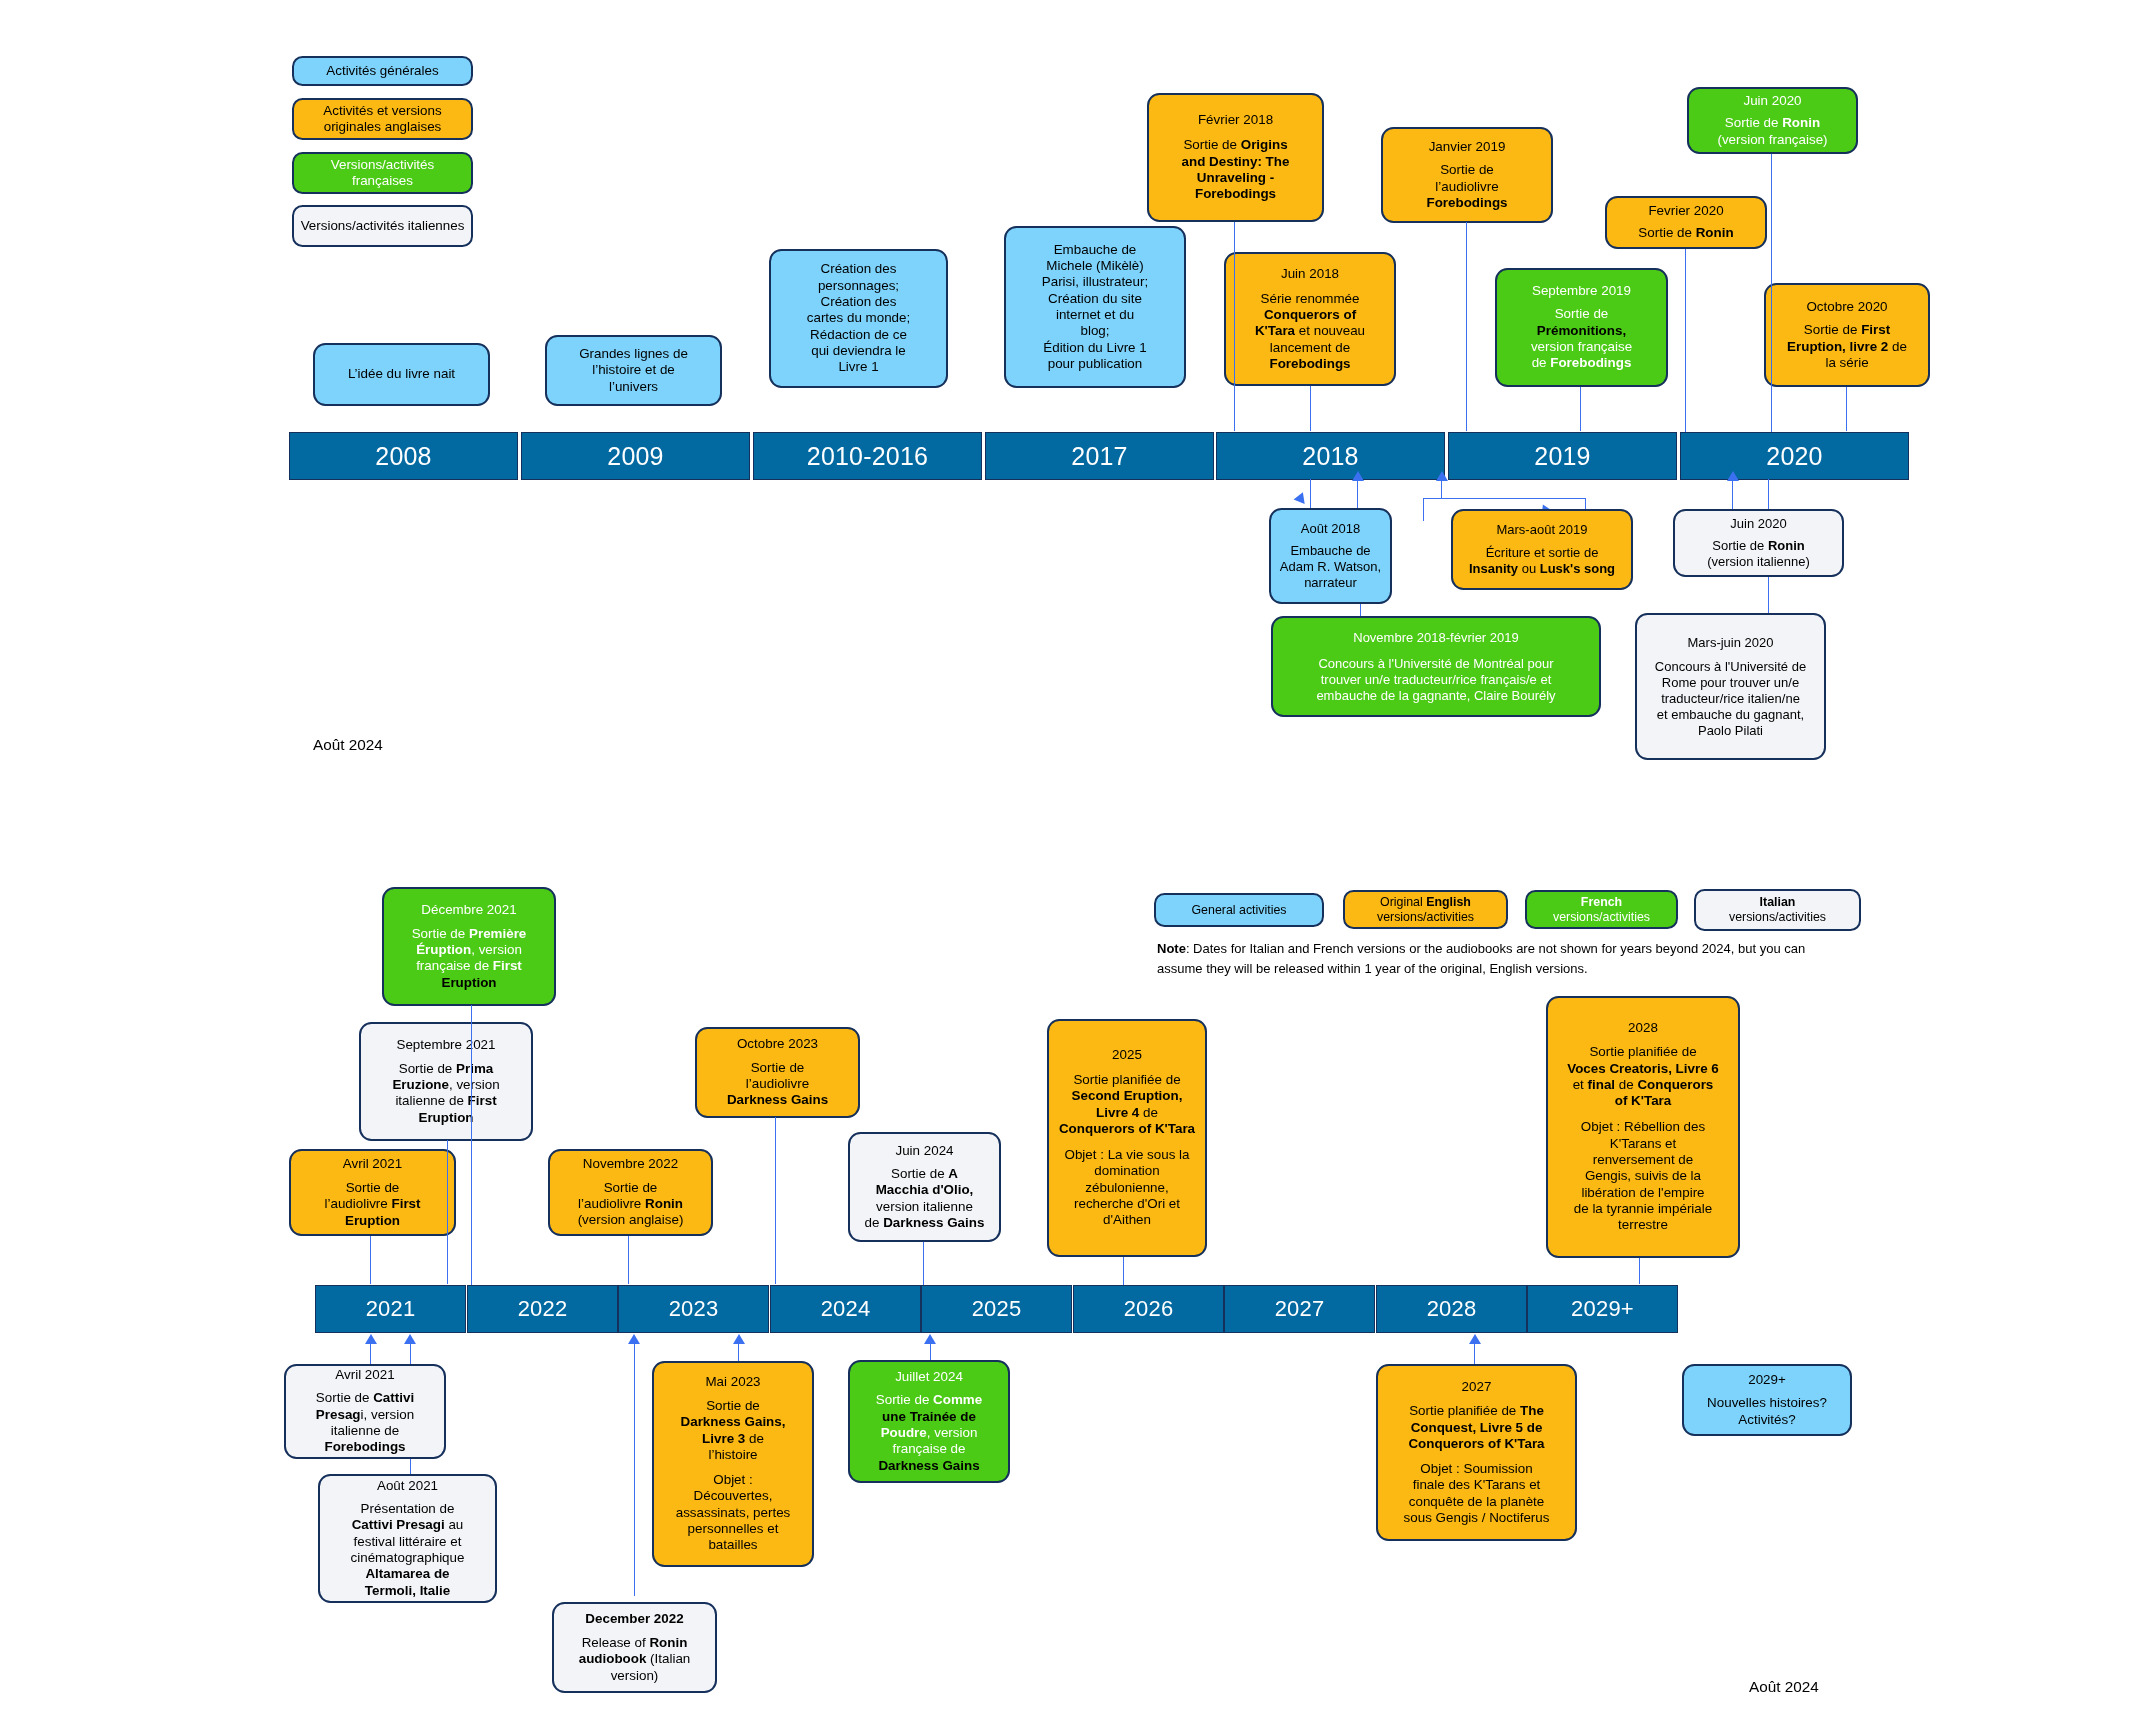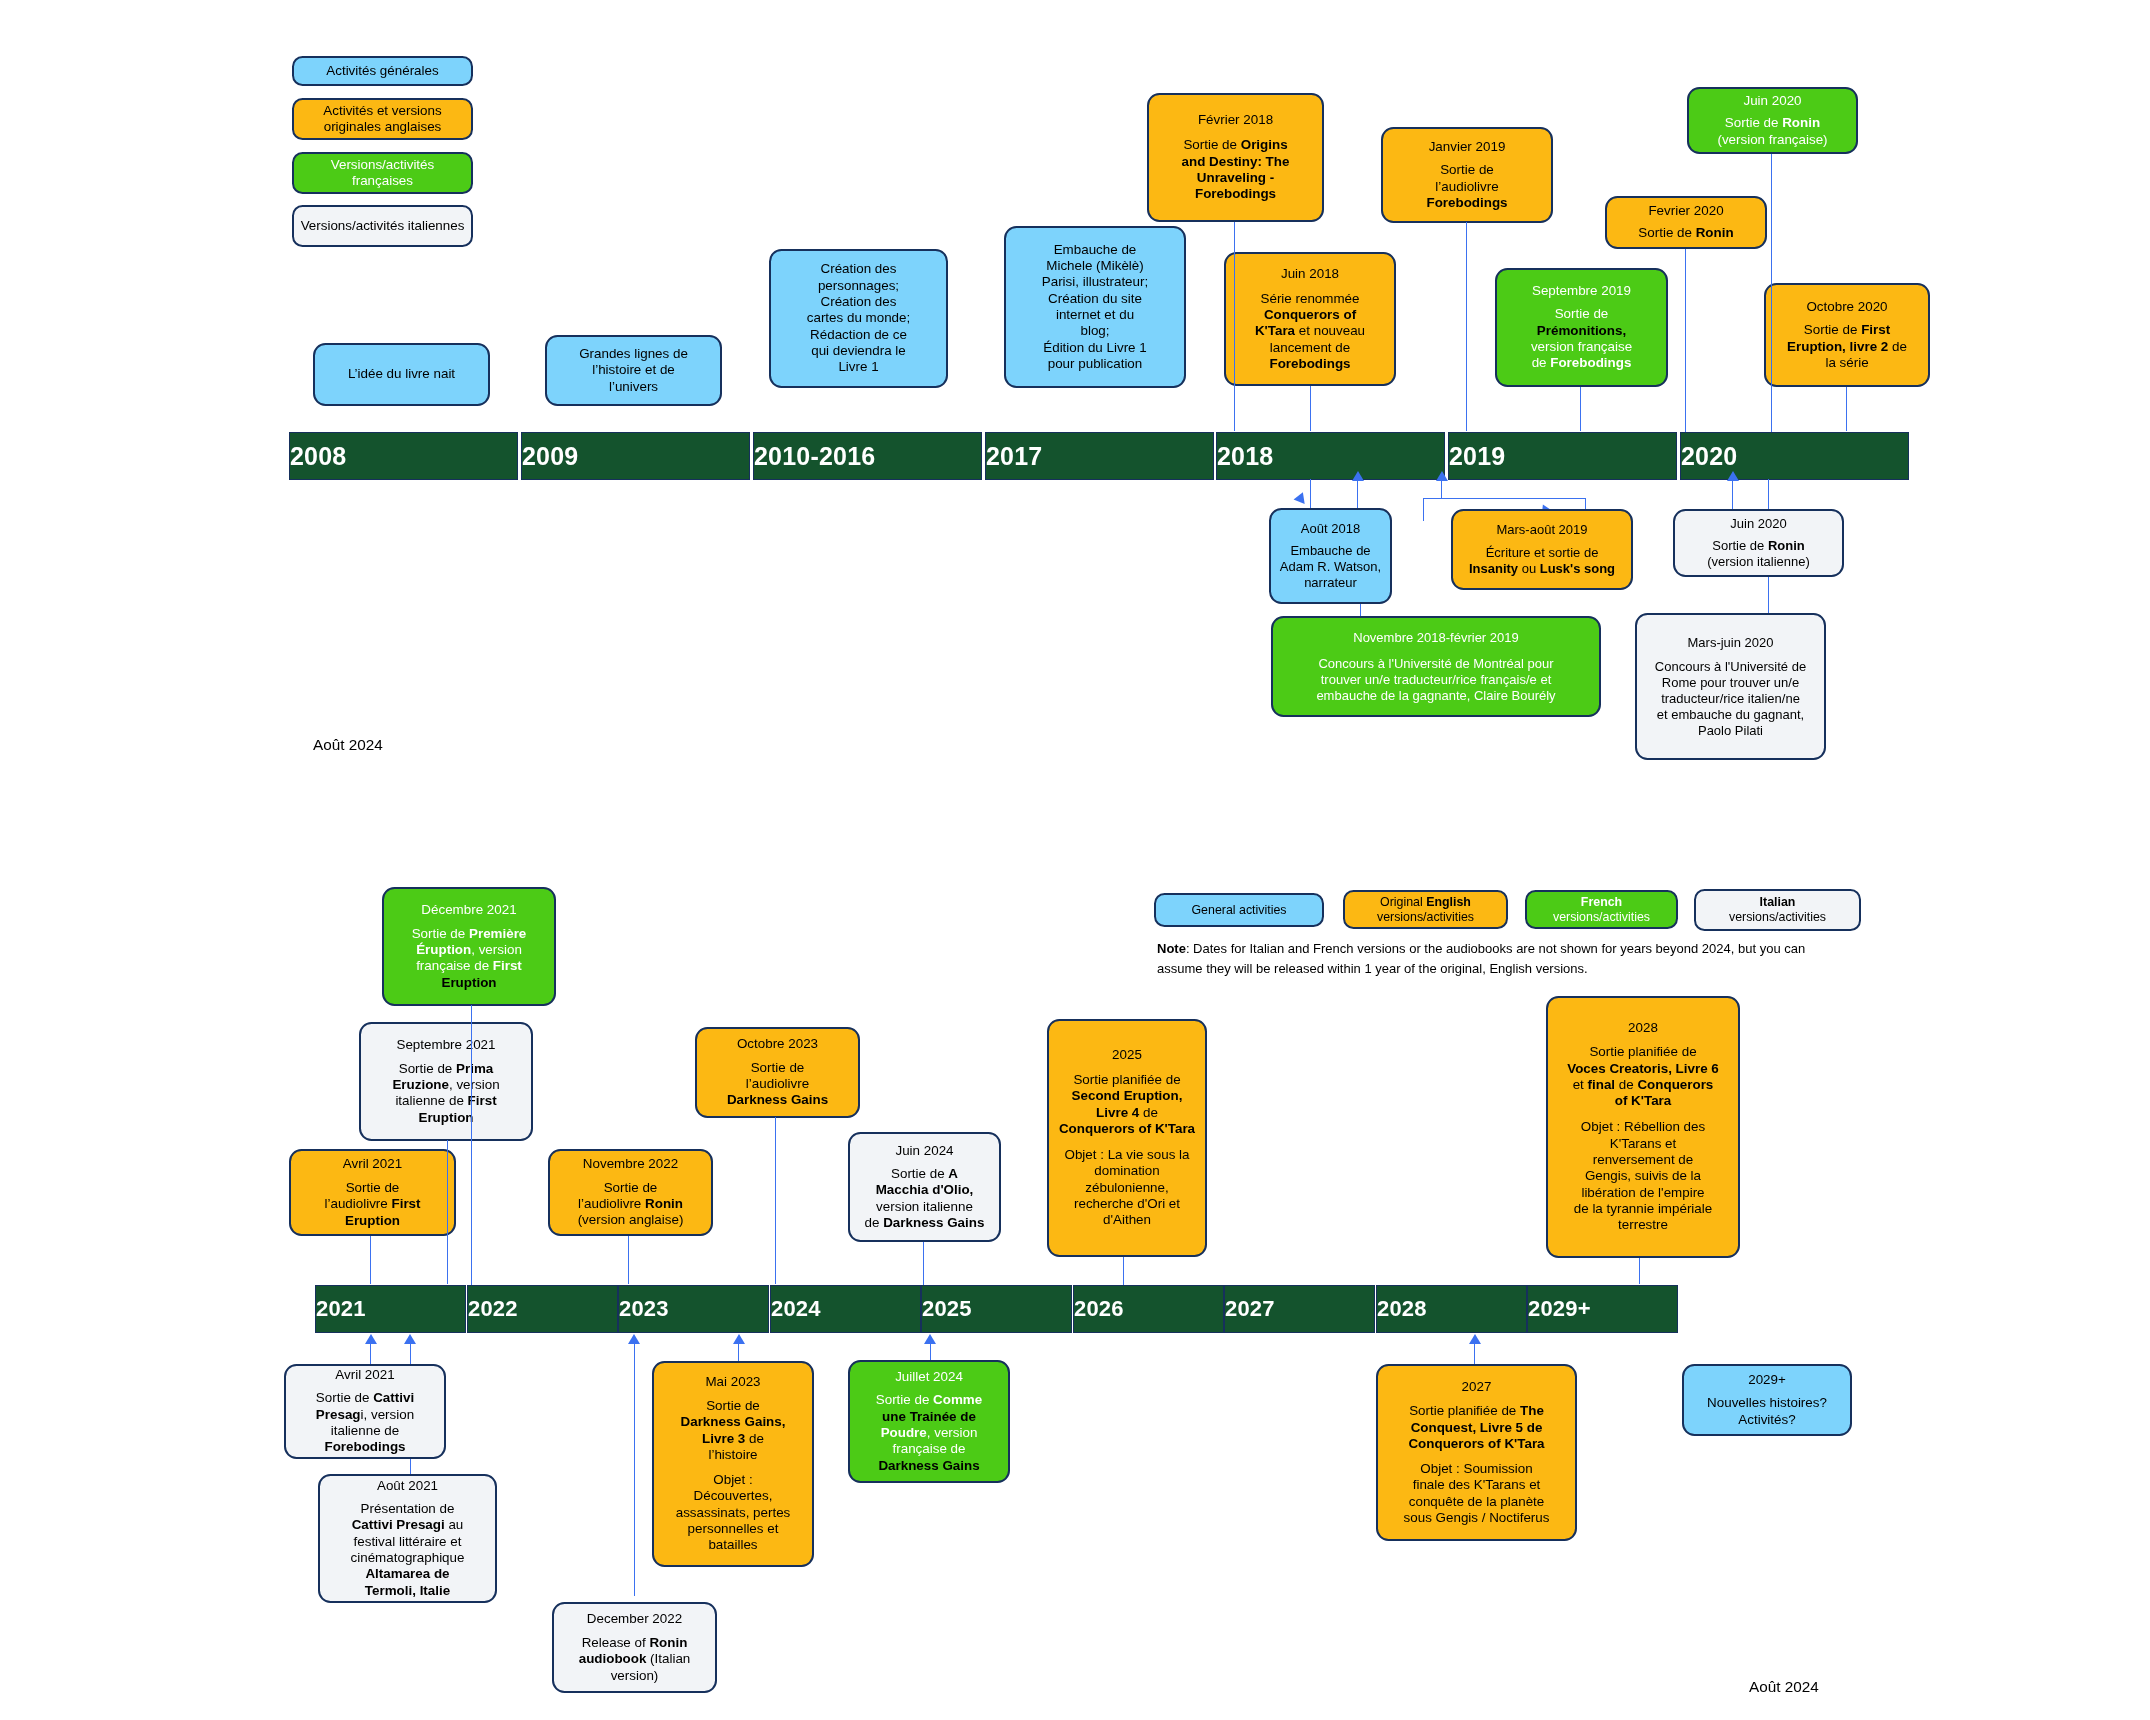--- a/index.html
+++ b/index.html
@@ -26,27 +26,27 @@
   .green{background:#4ccb16;color:#ffffff;}
   .white{background:#f2f4f7;color:#000;}
 
   .green .bb{color:#000;}
   .purple .bb,.orange .bb,.white .bb{color:#000;}
   .bb{font-weight:bold;}
 
   .yearbar{
     position:absolute;
     box-sizing:border-box;
-    background:#14532d;
+    background:#0369a1;
     border:1.9px solid #16305c;
     color:#ffffff;
-    font-weight:bold;
+    font-weight:normal;
     display:flex;
     align-items:center;
-    justify-content:flex-start;
+    justify-content:center;
     letter-spacing:0.2px;
   }
 
   .conn{position:absolute;background:#3b71f0;}
   .vline{width:1.4px;}
   .hline{height:1.4px;}
   .arrow-up{
     position:absolute;width:0;height:0;
     border-left:6.2px solid transparent;
     border-right:6.2px solid transparent;
@@ -403,21 +403,21 @@
     <span class="ln" style="margin-bottom:6.7px;">Août 2021</span>
     <span class="ln">Présentation de</span>
     <span class="ln"><b>Cattivi Presagi</b> au</span>
     <span class="ln">festival littéraire et</span>
     <span class="ln">cinématographique</span>
     <span class="ln bb">Altamarea de</span>
     <span class="ln bb">Termoli, Italie</span>
   </div>
 
   <div class="box white" style="left:552px;top:1602px;width:165px;height:91px;font-size:13.4px;">
-    <span class="ln" style="margin-bottom:7.6px;">December 2022</span>
+    <span class="ln" style="margin-bottom:7.6px;font-weight:bold;">December 2022</span>
     <span class="ln">Release of <b>Ronin</b></span>
     <span class="ln"><b>audiobook</b> (Italian</span>
     <span class="ln">version)</span>
   </div>
 
   <div class="box orange" style="left:652px;top:1361px;width:162px;height:206px;font-size:13.4px;">
     <span class="ln" style="margin-bottom:7.6px;">Mai 2023</span>
     <span class="ln">Sortie de</span>
     <span class="ln bb">Darkness Gains,</span>
     <span class="ln"><b>Livre 3</b> de</span>

